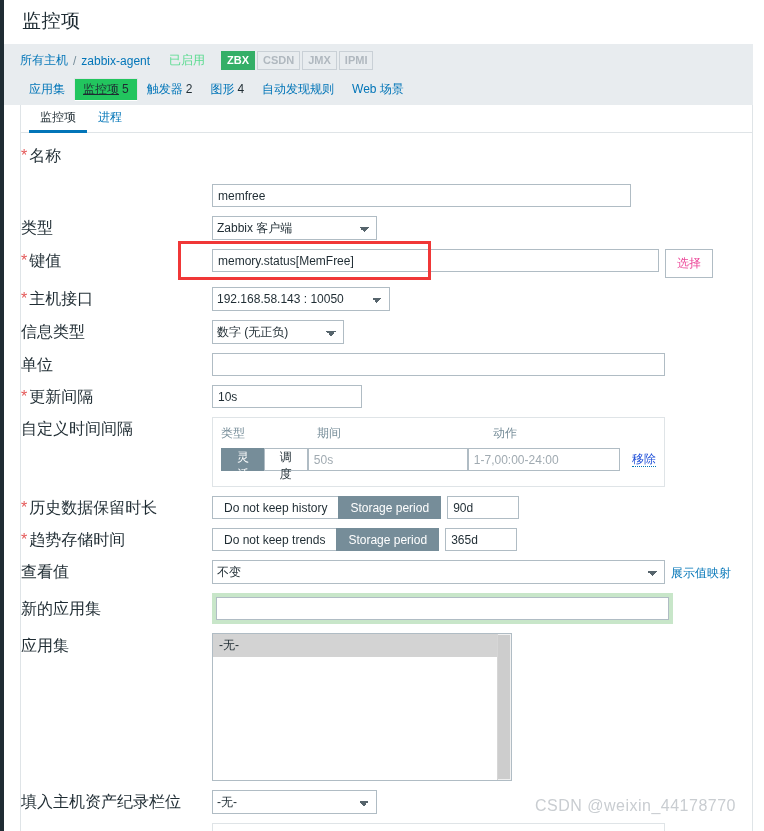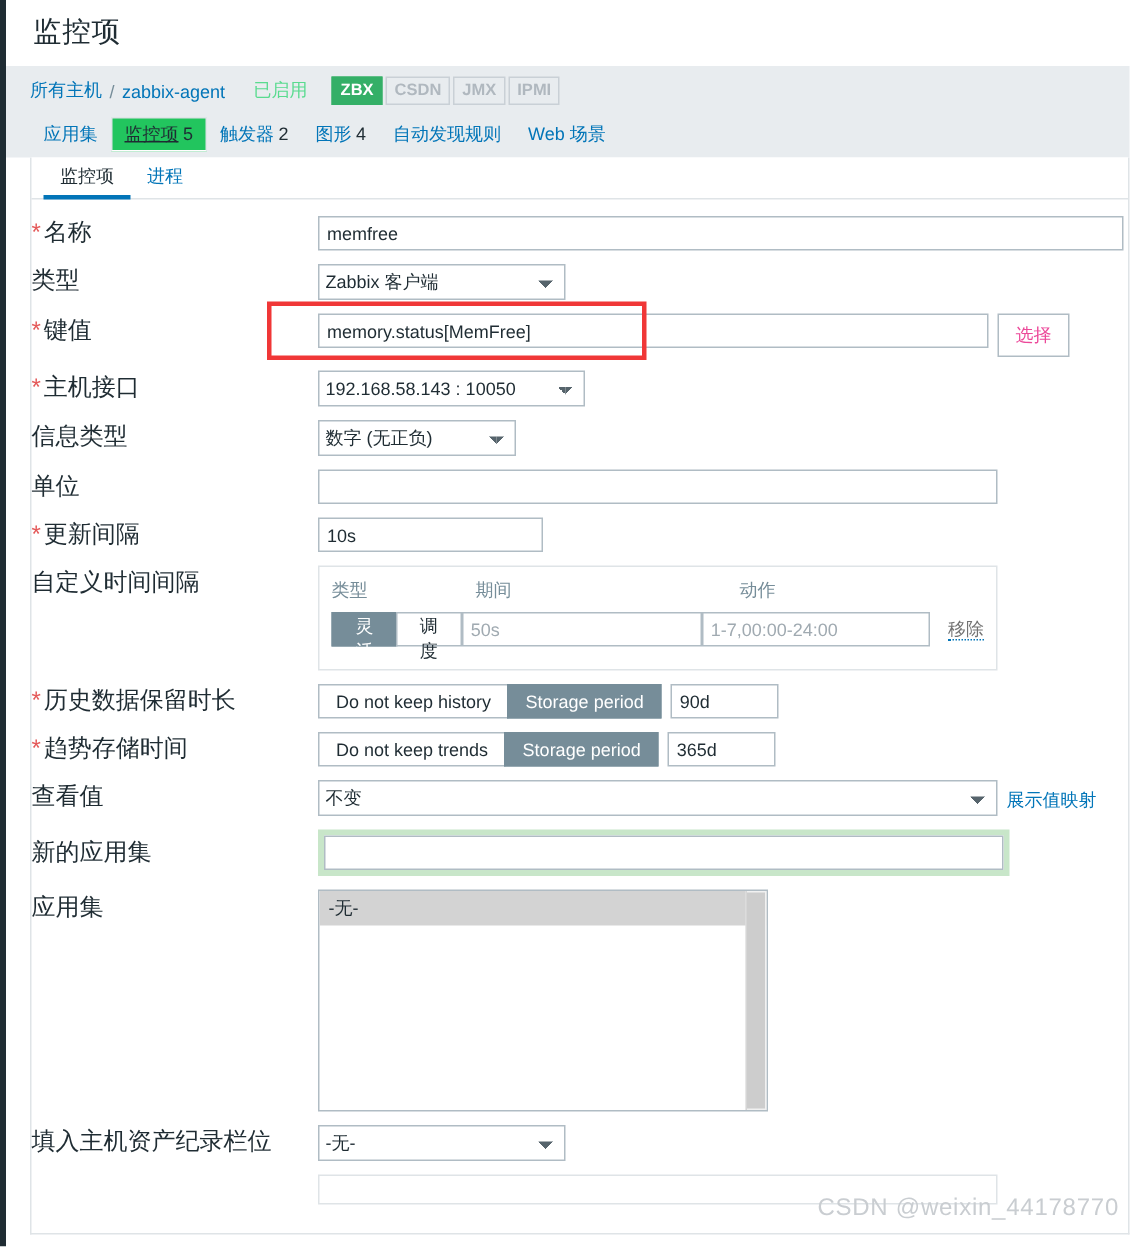--- a/index.html
+++ b/index.html
@@ -95,21 +95,21 @@
   input.txt::placeholder { color:#a0aab1; }
   select.sel {
     height:24px; padding:1px 20px 1px 4px; appearance:none;
     background-image:
       linear-gradient(45deg, transparent 50%, #56646c 50%),
       linear-gradient(135deg, #56646c 50%, transparent 50%);
     background-position: calc(100% - 12px) 10px, calc(100% - 7px) 10px;
     background-size: 5px 5px, 5px 5px;
     background-repeat:no-repeat;
   }
-  .w-name { width:537px; }
+  .w-name { width:419px;margin-top:40px; }
   .w-key  { width:447px; }
   .w-unit { width:453px; }
   .w-upd  { width:150px; }
   .w-type { width:165px; }
   .w-iface{ width:178px; }
   .w-info { width:132px; }
   .w-small{ width:72px; }
   .w-valuemap { width:453px; }
   .w-newapp { width:453px; }
   .btn {
@@ -141,21 +141,21 @@
   .seg { display:flex; }
   .seg button {
     font-family:"Liberation Sans","DejaVu Sans",sans-serif;
     font-size:12px; height:23px; padding:0 11px; cursor:pointer;
     border:1px solid #b0bcc4; background:#ffffff; color:#1f2c33;
     margin-left:-1px;
   }
   .seg button:first-child { margin-left:0; }
   .seg button.on { background:#768d99; color:#ffffff; border-color:#768d99; }
   .linkd {
-    color:#737373; text-decoration:none;
+    color:#1d4ed8; text-decoration:none;
     border-bottom:1px dotted #0275b8; cursor:pointer; font-size:12px;
   }
   .linkplain { color:#0275b8; text-decoration:none; cursor:pointer; font-size:12px; }
   .int-interval-in { width:160px; }
   .int-period-in { width:152px; }
   .add-link { padding-top:2px; }
   
   .listbox {
     width:300px; height:148px; border:1px solid #b0bcc4; background:#ffffff;
     position:relative; overflow:hidden;
@@ -165,21 +165,21 @@
   }
   .lb-scroll {
     position:absolute; right:0; top:0; width:14px; height:148px;
     background:#f1f1f1; border-left:1px solid #d6d6d6;
   }
   .lb-thumb {
     position:absolute; right:1px; top:1px; width:12px; height:144px;
     background:#cdcdcd;
   }
   .watermark {
-    position:absolute; right:18px; bottom:16px;
+    position:absolute; right:28px; bottom:16px;
     color:#c9cdd1; font-size:16px; letter-spacing:.5px;
     font-family:"Liberation Sans","DejaVu Sans",sans-serif;
   }
   .spacer-field {
     width:453px; height:20px; border:1px solid #dfe4e7; background:#fff;
   }
 </style>
 </head>
 <body>
 

